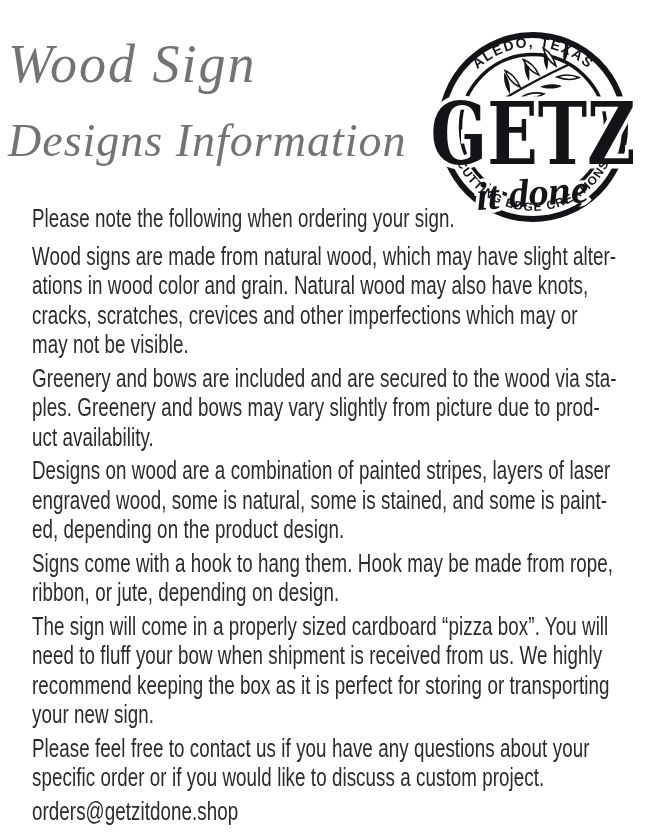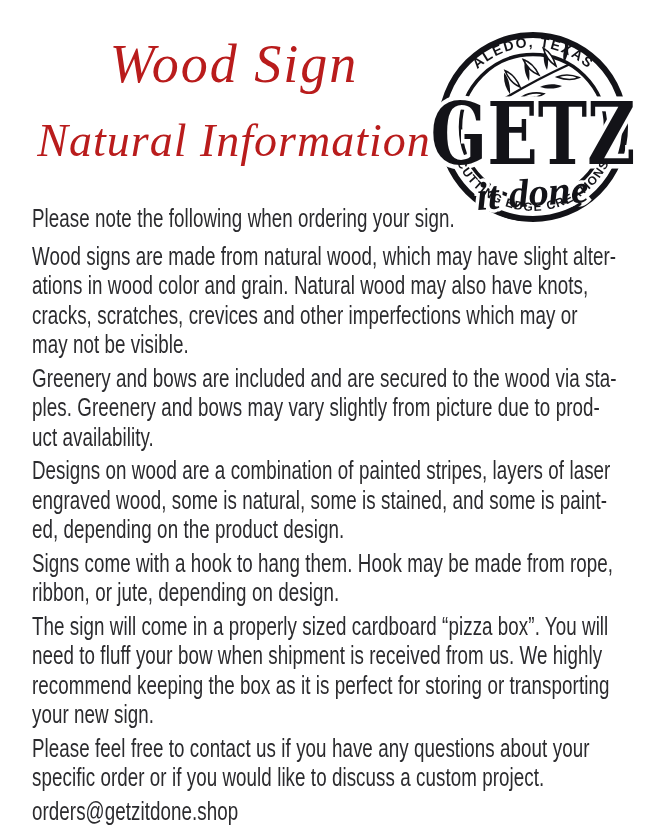--- a/index.html
+++ b/index.html
@@ -11,22 +11,22 @@
     overflow: hidden;
     font-family: "Liberation Sans", sans-serif;
   }
 
   
   .heading {
     position: absolute;
     top: 24px;
     left: 8px;
     width: 452px;
-    text-align: center;
-    color: #b91c1c;
+    text-align: left;
+    color: #737373;
     font-family: "Liberation Serif", serif;
     font-style: italic;
   }
   .heading .l1 { font-size: 54px; line-height: 80px; letter-spacing: 2px; }
   .heading .l2 { font-size: 46px; line-height: 74px; letter-spacing: 1px; }
 
   
   .logo {
     position: absolute;
     left: 418px;
@@ -81,21 +81,21 @@
   .content p.intro { margin-bottom: 8px; }
   .content p.email { margin-top: 0; }
 </style>
 </head>
 <body>
 
 <div class="page">
 
   <div class="heading">
     <div class="l1">Wood Sign</div>
-    <div class="l2">Natural Information</div>
+    <div class="l2">Designs Information</div>
   </div>
 
   <svg class="logo" viewBox="0 0 230 230" aria-hidden="true">
     <circle class="ring" cx="115" cy="115" r="92" stroke-width="6"></circle>
     <circle class="ring" cx="115" cy="115" r="72.5" stroke-width="3.5"></circle>
 
     <path id="arcTop" d="M 53.7 63.6 A 80 80 0 0 1 176.3 63.6" fill="none"></path>
     <path id="arcBottom" d="M 37.7 147.8 A 84 84 0 0 0 192.3 147.8" fill="none"></path>
 
     <text class="arc-top" text-anchor="middle">

